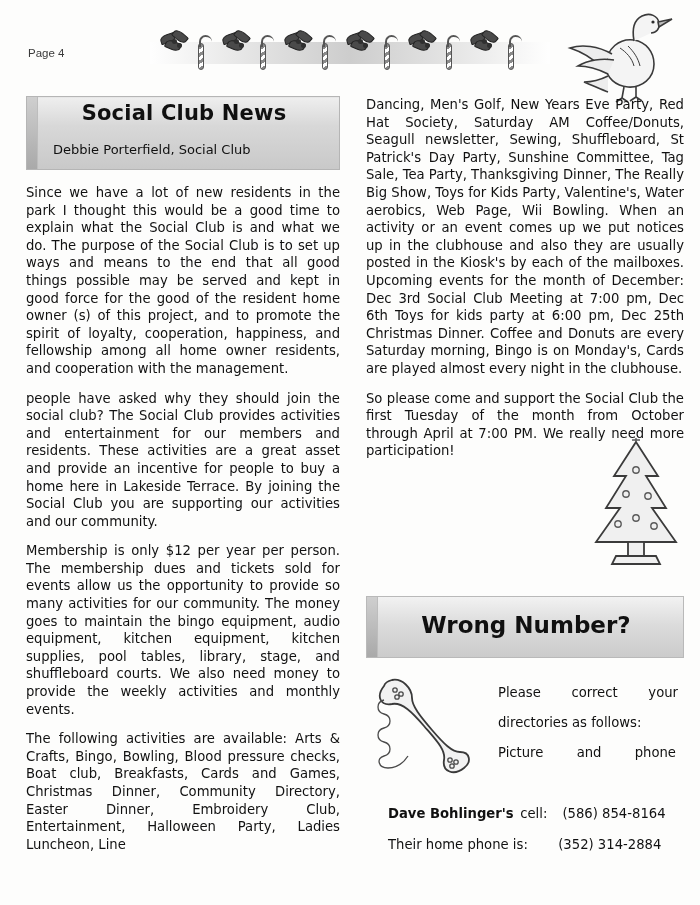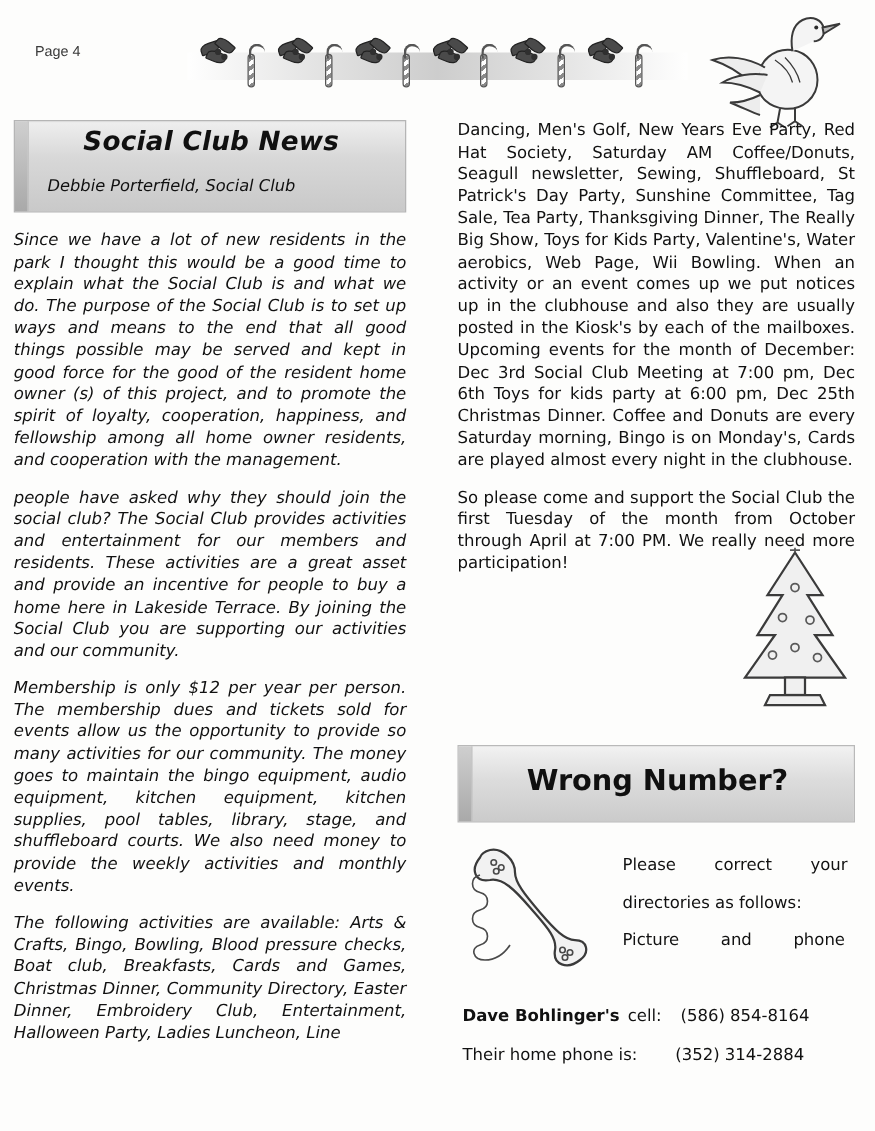--- a/index.html
+++ b/index.html
@@ -26,21 +26,21 @@
 
   
   .header-band {
     position: absolute;
     top: 8px; left: 0;
     width: 700px;
     height: 78px;
   }
   .page-number {
     position: absolute;
-    top: 28px;
+    top: 39px;
     left: 28px;
     font-size: 11.5px;
     color: #3a3a3a;
     font-family: "Liberation Sans", sans-serif;
     text-align: right;
   }
   .holly-strip {
     position: absolute;
     top: 16px;
     left: 150px;
@@ -128,21 +128,21 @@
   .col {
     position: absolute;
     top: 96px;
     width: 314px;
     font-family: "DejaVu Sans", sans-serif;
     font-size: 13.2px;
     line-height: 17.6px;
     text-align: justify;
     color: #111;
   }
-  .col.left  { left: 11px; font-style: italic; }
+  .col.left  { left: 26px; }
   .col.right { left: 366px; width: 318px; }
 
   .col p {
     margin: 0 0 12px 0;
     text-align: justify;
   }
   .col p:last-child { margin-bottom: 0; }
 
   
   .masthead {
@@ -240,21 +240,21 @@
     display: flex;
     justify-content: space-between;
     align-items: flex-end;
   }
   .wn-lines .l.one  { width: 180px; }
   .wn-lines .l.two  { width: 178px; }
   .wn-lines .l.three{ width: 186px; display:block; }
 
   .contacts {
     position: absolute;
-    left: 4px;
+    left: 22px;
     top: 140px;
     width: 312px;
     font-size: 13.2px;
     line-height: 31px;
   }
   .contact-row { white-space: nowrap; }
   .contact-row .nm {
     font-weight: bold;
     display: inline-block;
   }

